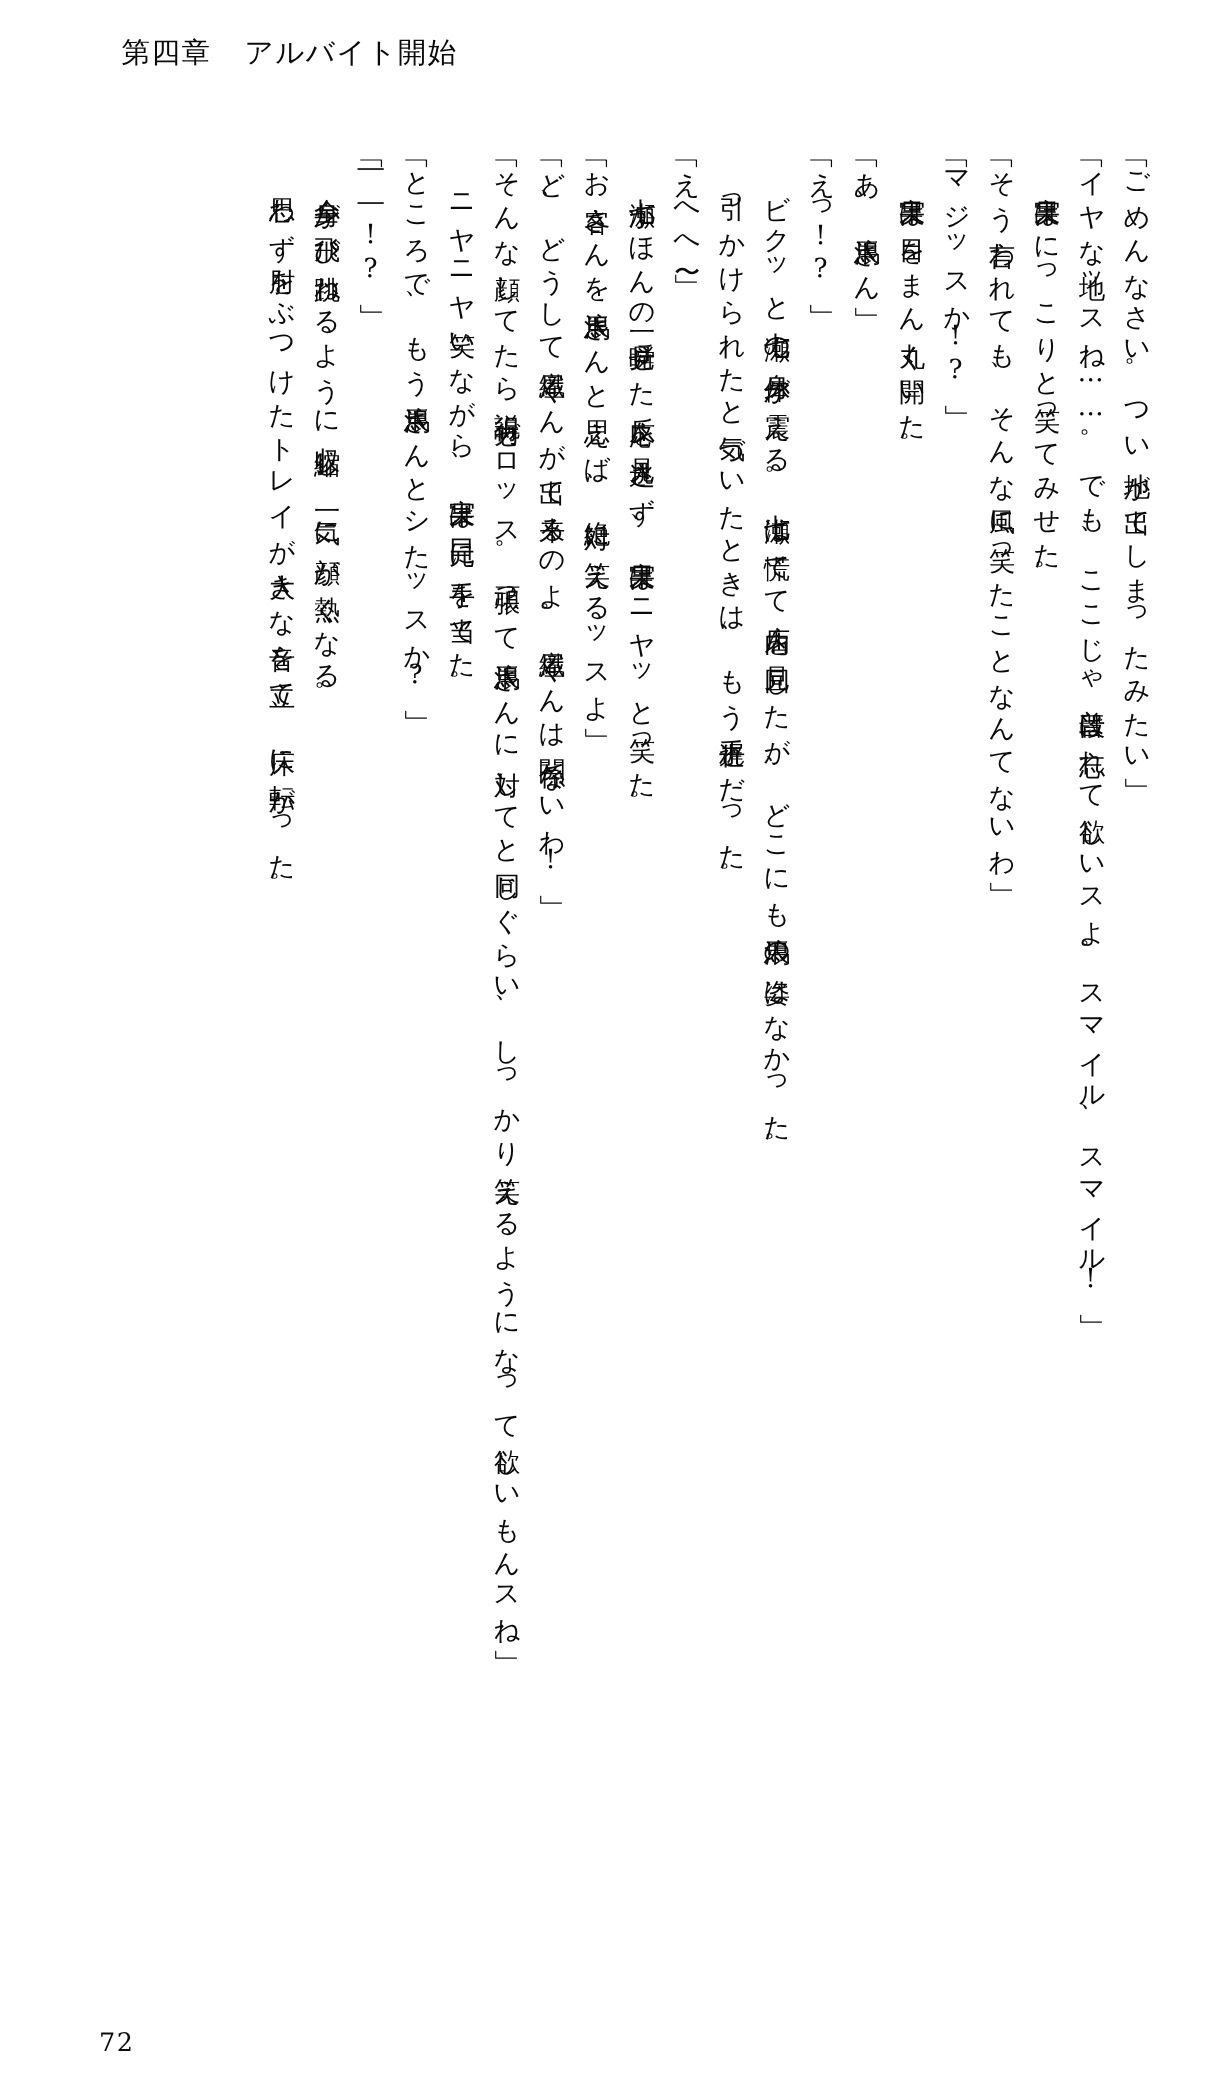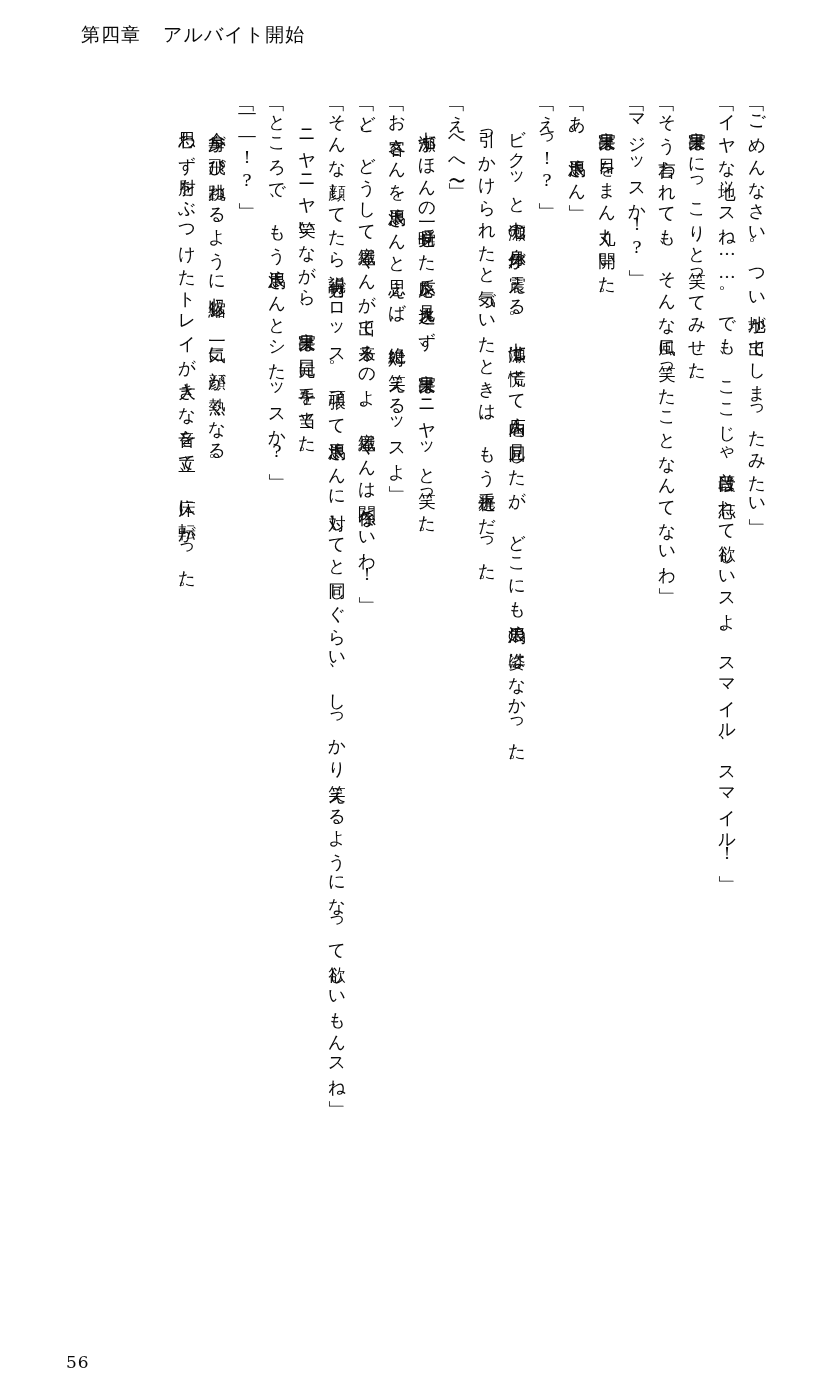--- a/index.html
+++ b/index.html
@@ -90,13 +90,13 @@
     <div class="vline">「お客さんを浪馬さんと思えば、絶対に笑えるッスよ」</div>
     <div class="vline">「ど、どうして織屋くんが出て来るのよ。織屋くんは関係ないわ!」</div>
     <div class="vline">「そんな顔してたら説得力ゼロッス。頑張って浪馬さんに対してと同じぐらい、しっかり笑えるようになって欲しいもんスね」</div>
     <div class="vline indent">ニヤニヤ笑いながら、実果は口元に手を当てた。</div>
     <div class="vline">「ところで、もう浪馬さんとシたッスか?」</div>
     <div class="vline">「――!?」</div>
     <div class="vline indent">全身が飛び跳ねるように収縮し、一気に顔が熱くなる。</div>
     <div class="vline indent">思わず肘をぶつけたトレイが大きな音を立て、床に転がった。</div>
   </div>
 
-<div class="page-number">56</div>
+<div class="page-number">72</div>
 
 </body></html>

